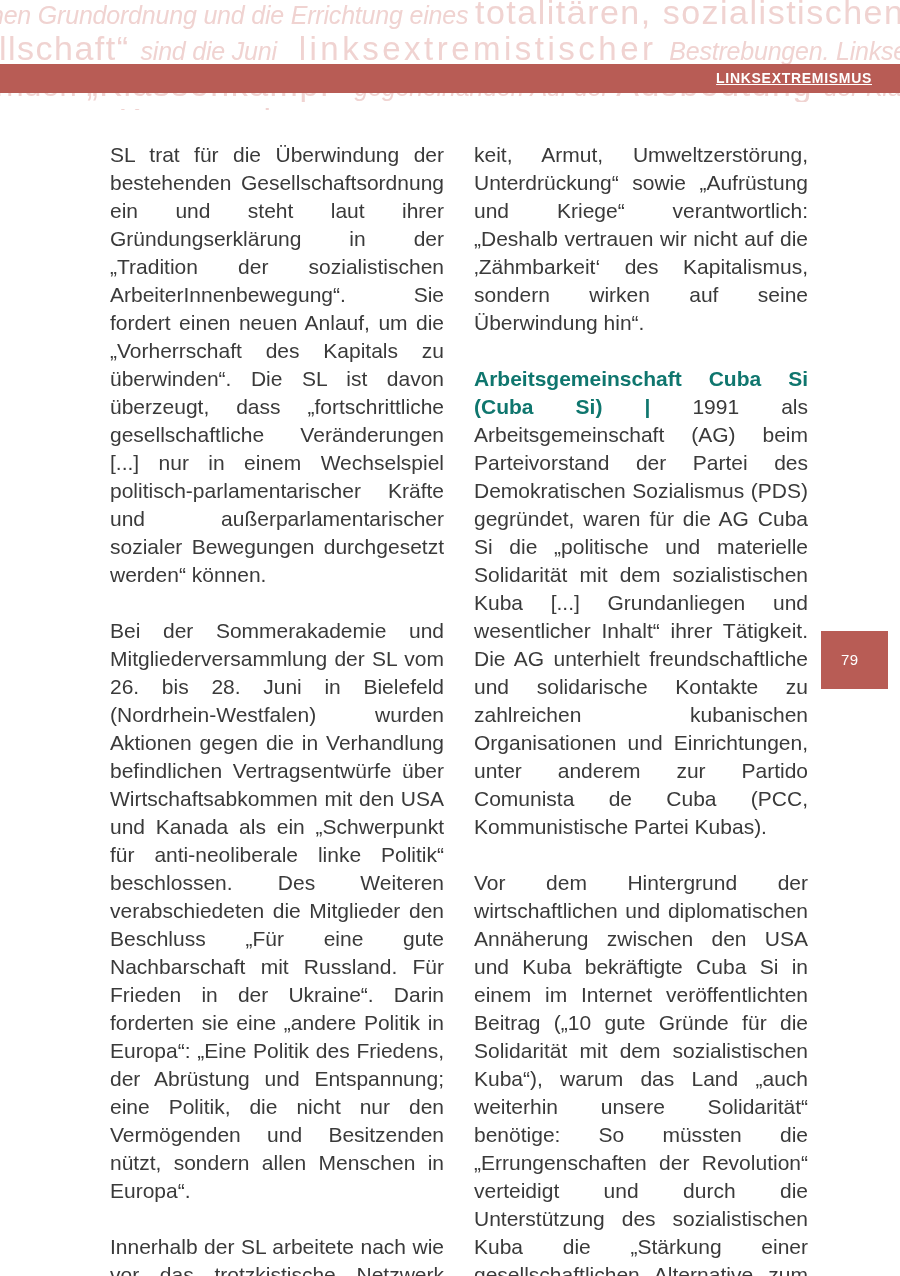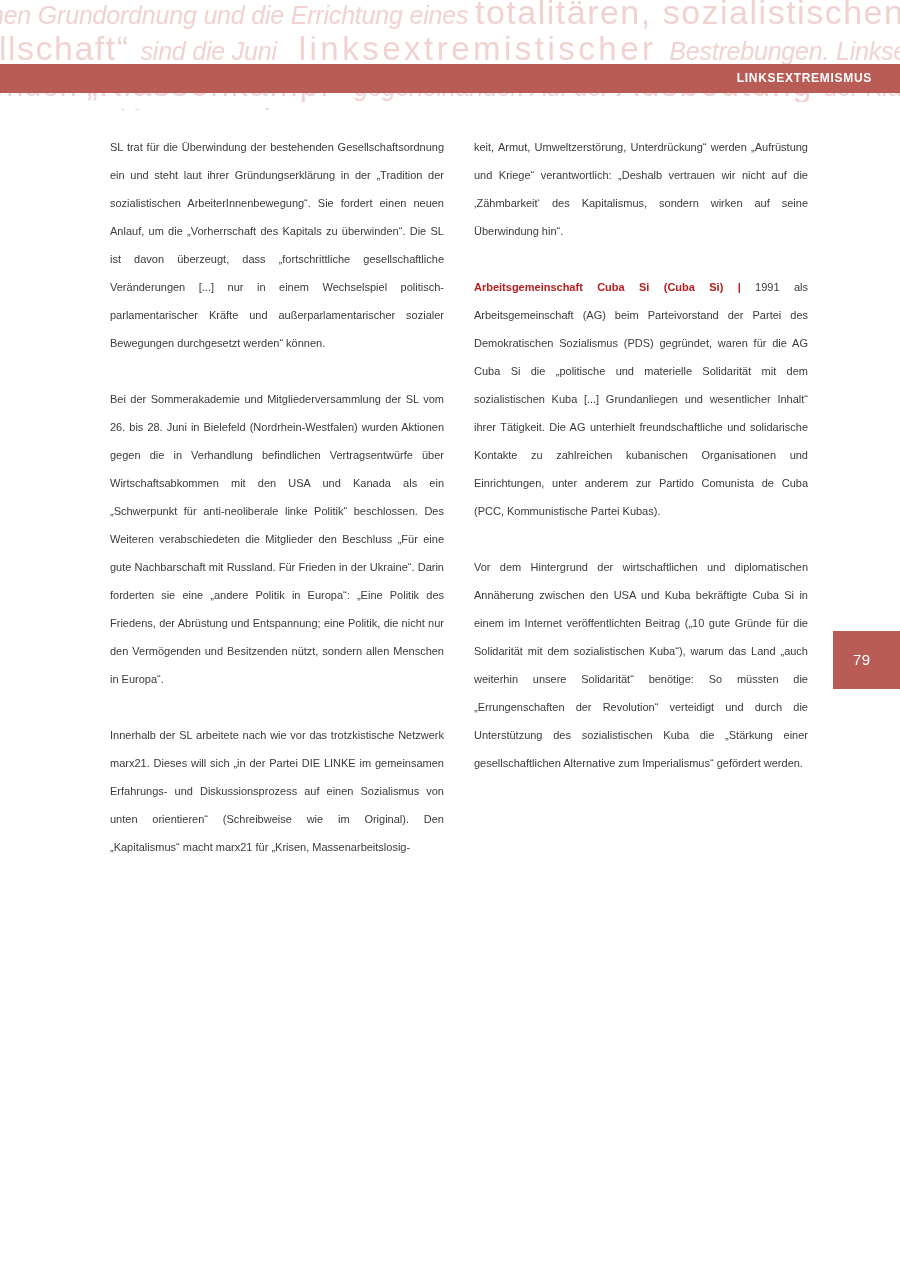--- a/index.html
+++ b/index.html
@@ -54,30 +54,31 @@
     top: 64px;
     width: 900px;
     height: 29px;
     background: #b85c55;
   }
   #banner-label {
     position: absolute;
     right: 28px;
     top: 68px;
     color: #ffffff;
-    font-size: 12px;
+    font-size: 14px;
     font-weight: bold;
     letter-spacing: 0.7px;
     line-height: 21px;
+    text-decoration: underline;
   }
 
   
   #page-number-tab {
     position: absolute;
-    right: 0;
+    right: 12px;
     top: 631px;
     width: 67px;
     height: 58px;
     background: #b85c55;
     color: #ffffff;
     font-size: 15px;
     line-height: 58px;
     padding-left: 20px;
     box-sizing: border-box;
     letter-spacing: 0.4px;
@@ -93,31 +94,31 @@
   }
   .column {
     position: absolute;
     top: 0;
     width: 334px;
   }
   #col-left  { left: 110px; }
   #col-right { left: 474px; }
 
   .para {
-    font-size: 11px;
+    font-size: 21px;
     line-height: 28.0px;
     text-align: justify;
     text-justify: inter-word;
-    margin: 0 0 28px 0;
+    margin: 8px 0 28px 0;
     color: #3a3a3a;
     hyphens: manual;
     -webkit-hyphens: manual;
   }
   .para:last-child { margin-bottom: 0; }
-  .para b, .lead { font-weight: bold; color: #b91c1c; }
+  .para b, .lead { font-weight: bold; color: #0f766e; }
 </style>
 </head>
 <body>
 
 <div id="header">
 
   <div id="deco-text">
 
     <span class="deco-line">
       <span class="d-it d-md">ischen Grundordnung und die Errichtung eines </span><span class="d-xl">totalitären, sozialistischen</span>
@@ -145,20 +146,20 @@
 
 <div id="body-area">
 
   <div class="column" id="col-left">
     <p class="para">SL trat für die Überwindung der bestehenden Gesellschaftsordnung ein und steht laut ihrer Gründungserklärung in der „Tradition der sozialistischen ArbeiterInnenbewegung“. Sie fordert einen neuen Anlauf, um die „Vorherrschaft des Kapitals zu überwinden“. Die SL ist davon überzeugt, dass „fortschrittliche gesellschaftliche Veränderungen [...] nur in einem Wechselspiel politisch-parlamentarischer Kräfte und außerparlamentarischer sozialer Bewegungen durchgesetzt werden“ können.</p>
     <p class="para">Bei der Sommerakademie und Mitgliederversammlung der SL vom 26. bis 28. Juni in Bielefeld (Nordrhein-Westfalen) wurden Aktionen gegen die in Verhandlung befindlichen Vertragsentwürfe über Wirtschaftsabkommen mit den USA und Kanada als ein „Schwerpunkt für anti-neoliberale linke Politik“ beschlossen. Des Weiteren verabschiedeten die Mitglieder den Beschluss „Für eine gute Nachbarschaft mit Russland. Für Frieden in der Ukraine“. Darin forderten sie eine „andere Politik in Europa“: „Eine Politik des Friedens, der Abrüstung und Entspannung; eine Politik, die nicht nur den Vermögenden und Besitzenden nützt, sondern allen Menschen in Europa“.</p>
     <p class="para">Innerhalb der SL arbeitete nach wie vor das trotzkistische Netzwerk marx21. Dieses will sich „in der Partei DIE LINKE im gemeinsamen Erfahrungs- und Diskussionsprozess auf einen Sozialismus von unten orientieren“ (Schreibweise wie im Original). Den „Kapitalismus“ macht marx21 für „Krisen, Massenarbeitslosig-</p>
   </div>
 
   <div class="column" id="col-right">
-    <p class="para">keit, Armut, Umweltzerstörung, Unterdrückung“ werden „Aufrüstung und Kriege“ verantwortlich: „Deshalb vertrauen wir nicht auf die ‚Zähmbarkeit‘ des Kapitalismus, sondern wirken auf seine Überwindung hin“.</p>
+    <p class="para">keit, Armut, Umweltzerstörung, Unterdrückung“ sowie „Aufrüstung und Kriege“ verantwortlich: „Deshalb vertrauen wir nicht auf die ‚Zähmbarkeit‘ des Kapitalismus, sondern wirken auf seine Überwindung hin“.</p>
 
     <p class="para"><span class="lead">Arbeitsgemeinschaft Cuba Si (Cuba Si) | </span><span>1991 als Arbeitsgemeinschaft (AG) beim Parteivorstand der Partei des Demokratischen Sozialismus (PDS) gegründet, waren für die AG Cuba Si die „politische und materielle Solidarität mit dem sozialistischen Kuba [...] Grundanliegen und wesentlicher Inhalt“ ihrer Tätigkeit. Die AG unterhielt freundschaftliche und solidarische Kontakte zu zahlreichen kubanischen Organisationen und Einrichtungen, unter anderem zur Partido Comunista de Cuba (PCC, Kommunistische Partei Kubas).</span></p>
 
     <p class="para">Vor dem Hintergrund der wirtschaftlichen und diplomatischen Annäherung zwischen den USA und Kuba bekräftigte Cuba Si in einem im Internet veröffentlichten Beitrag („10 gute Gründe für die Solidarität mit dem sozialistischen Kuba“), warum das Land „auch weiterhin unsere Solidarität“ benötige: So müssten die „Errungenschaften der Revolution“ verteidigt und durch die Unterstützung des sozialistischen Kuba die „Stärkung einer gesellschaftlichen Alternative zum Imperialismus“ gefördert werden.</p>
   </div>
 
 </div>
 
 </body></html>

